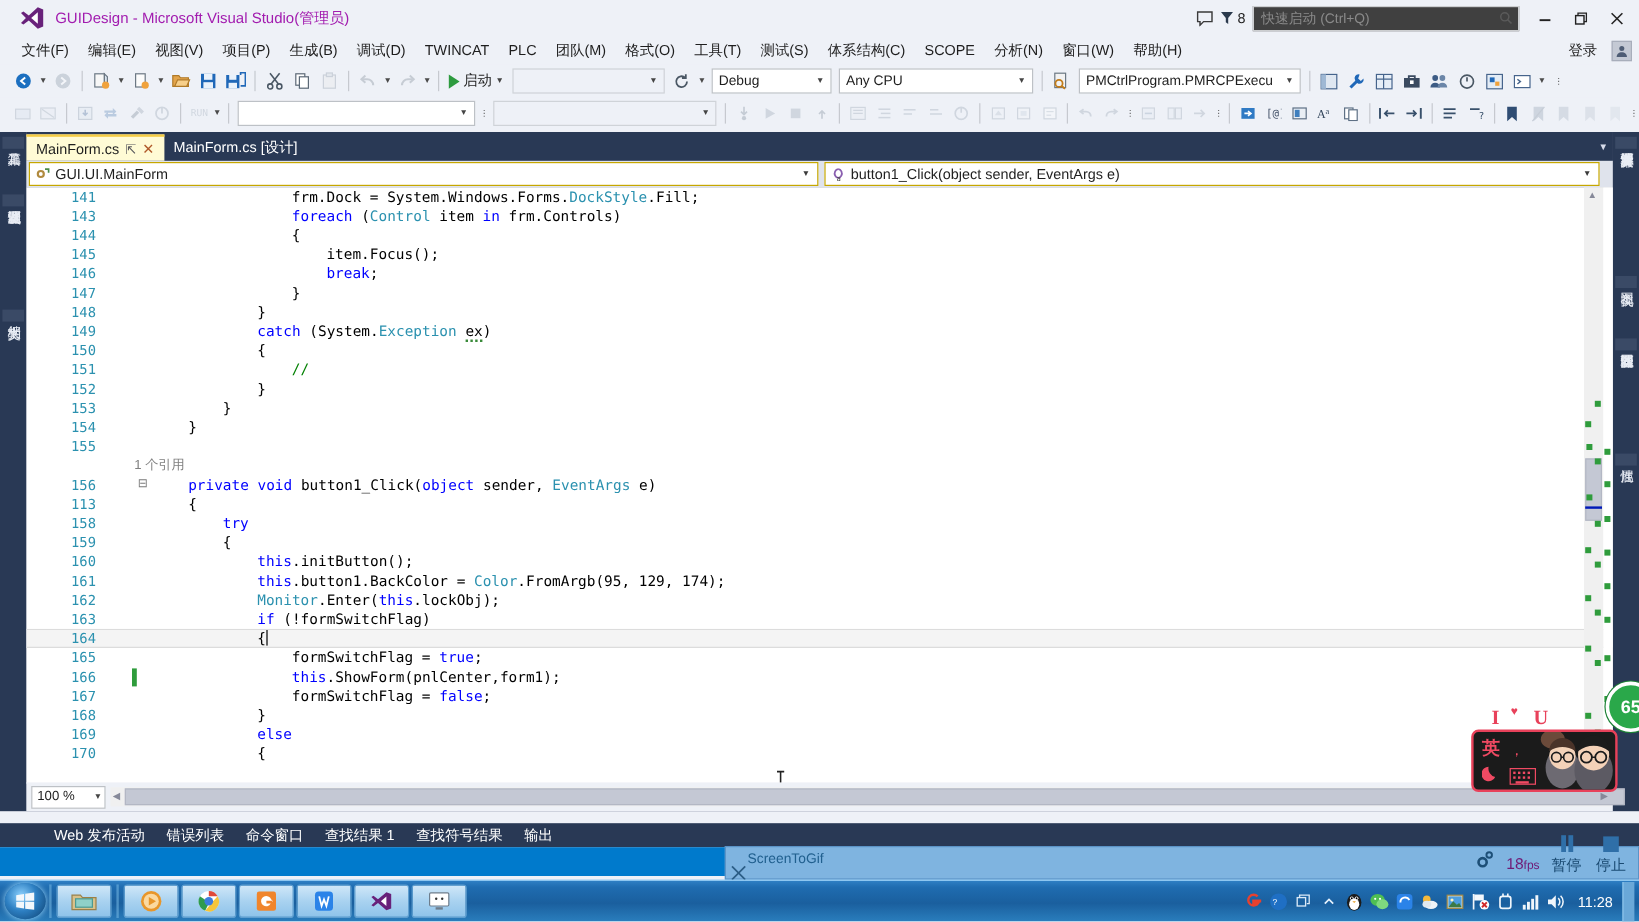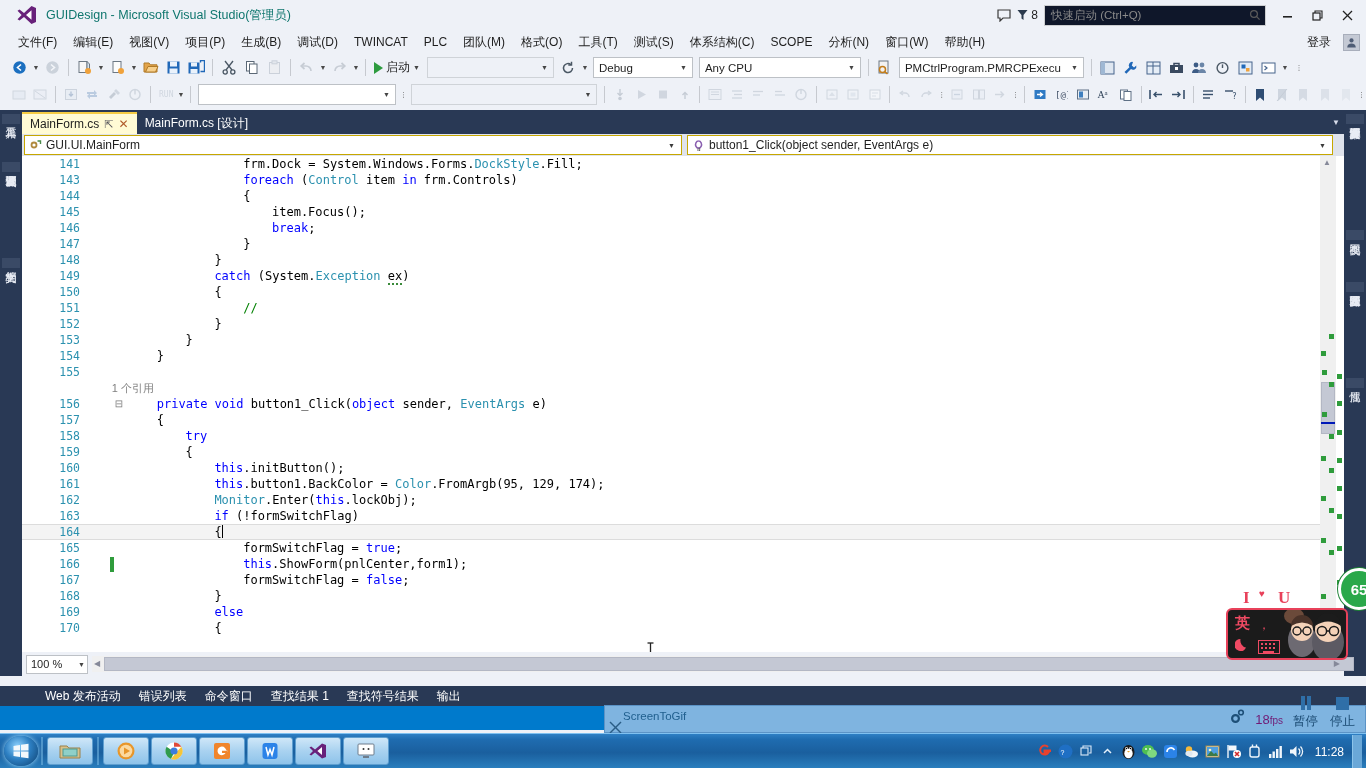--- a/index.html
+++ b/index.html
@@ -16,29 +16,29 @@
   .titlebar {
     position:absolute; left:0; top:0; width:1366px; height:30px;
     background:#eef1f7;
     display:flex; align-items:center;
   }
   .vs-logo {
     width:22px; height:22px; margin-left:16px; margin-right:8px;
     position:relative;
   }
   .vs-logo svg { display:block; }
-  .title-text { font-size:12.5px; color:#0f766e; }
+  .title-text { font-size:12.5px; color:#a21caf; }
   .title-right {
     position:absolute; right:0; top:0; height:30px;
     display:flex; align-items:center; gap:0;
   }
   .fb-icon { width:26px; height:26px; display:flex; align-items:center; justify-content:center; color:#333; }
   .notif { display:flex; align-items:center; gap:3px; margin-right:6px; color:#1e1e1e; font-size:12px;}
   .quick-launch {
-    width:222px; height:21px; background:#0f172a; border:1px solid #ccced0;
+    width:222px; height:21px; background:#404040; border:1px solid #ccced0;
     display:flex; align-items:center; padding:0 4px 0 6px;
     font-size:11.5px; color:#8a8a8a;
   }
   .quick-launch .ql-text { flex:1; }
   .win-btns { display:flex; margin-left:6px; }
   .win-btn { width:30px; height:28px; display:flex; align-items:center; justify-content:center; color:#222; font-size:13px;}
   .win-btn:last-child { margin-right:4px; }
 
   
   .menubar {
@@ -875,21 +875,21 @@
           <div class="cl"><span class="ln">148</span><span class="txt" style="left: 192.4px;"><span>}</span></span></div>
           <div class="cl"><span class="ln">149</span><span class="txt" style="left: 192.4px;"><span class="kw">catch</span><span> (System.</span><span class="ty">Exception</span><span> </span><span class="squiggle">ex</span><span>)</span></span></div>
           <div class="cl"><span class="ln">150</span><span class="txt" style="left: 192.4px;"><span>{</span></span></div>
           <div class="cl"><span class="ln">151</span><span class="txt" style="left: 221.2px;"><span class="cm">//</span></span></div>
           <div class="cl"><span class="ln">152</span><span class="txt" style="left: 192.4px;"><span>}</span></span></div>
           <div class="cl"><span class="ln">153</span><span class="txt" style="left: 163.6px;"><span>}</span></span></div>
           <div class="cl"><span class="ln">154</span><span class="txt" style="left: 134.8px;"><span>}</span></span></div>
           <div class="cl"><span class="ln">155</span><span class="txt" style="left: 106px;"></span></div>
           <div class="cl"><span class="ref-hint" style="position: absolute; left: 89.8px;">1 个引用</span></div>
           <div class="cl"><span class="ln">156</span><span class="fold">⊟</span><span class="txt" style="left: 134.8px;"><span class="kw">private</span><span> </span><span class="kw">void</span><span> button1_Click(</span><span class="kw">object</span><span> sender, </span><span class="ty">EventArgs</span><span> e)</span></span></div>
-          <div class="cl"><span class="ln">157</span><span class="txt" style="left: 134.8px;"><span>{</span></span></div>
+          <div class="cl"><span class="ln">113</span><span class="txt" style="left: 134.8px;"><span>{</span></span></div>
           <div class="cl"><span class="ln">158</span><span class="txt" style="left: 163.6px;"><span class="kw">try</span></span></div>
           <div class="cl"><span class="ln">159</span><span class="txt" style="left: 163.6px;"><span>{</span></span></div>
           <div class="cl"><span class="ln">160</span><span class="txt" style="left: 192.4px;"><span class="kw">this</span><span>.initButton();</span></span></div>
           <div class="cl"><span class="ln">161</span><span class="txt" style="left: 192.4px;"><span class="kw">this</span><span>.button1.BackColor = </span><span class="ty">Color</span><span>.FromArgb(95, 129, 174);</span></span></div>
           <div class="cl"><span class="ln">162</span><span class="txt" style="left: 192.4px;"><span class="ty">Monitor</span><span>.Enter(</span><span class="kw">this</span><span>.lockObj);</span></span></div>
           <div class="cl"><span class="ln">163</span><span class="txt" style="left: 192.4px;"><span class="kw">if</span><span> (!formSwitchFlag)</span></span></div>
           <div class="cl cur"><span class="ln">164</span><span class="txt" style="left: 192.4px;"><span>{</span><span class="caret"></span></span></div>
           <div class="cl"><span class="ln">165</span><span class="txt" style="left: 221.2px;"><span>formSwitchFlag = </span><span class="kw">true</span><span>;</span></span></div>
           <div class="cl"><span class="ln">166</span><span style="position: absolute; left: 88px; top: 1px; width: 4px; height: 15px; background: rgb(47, 156, 60);"></span><span class="txt" style="left: 221.2px;"><span class="kw">this</span><span>.ShowForm(pnlCenter,form1);</span></span></div>
           <div class="cl"><span class="ln">167</span><span class="txt" style="left: 221.2px;"><span>formSwitchFlag = </span><span class="kw">false</span><span>;</span></span></div>

